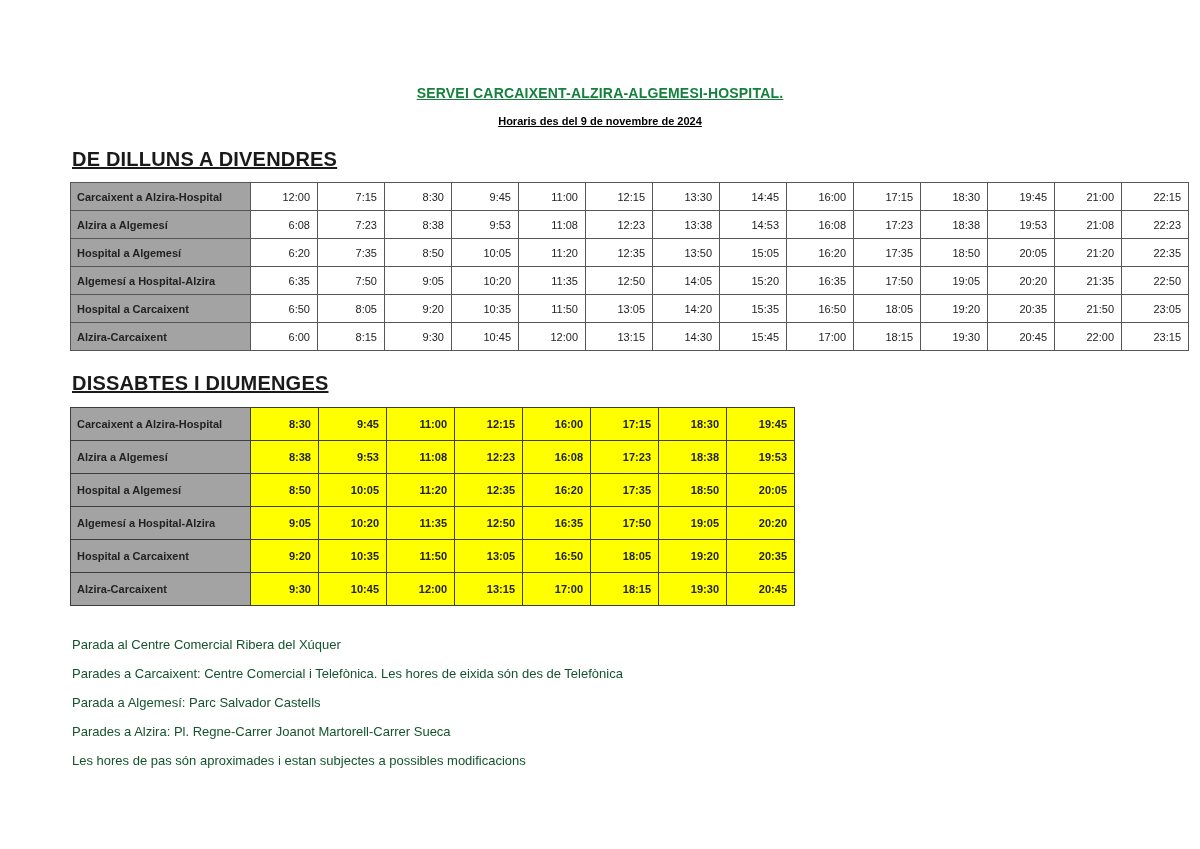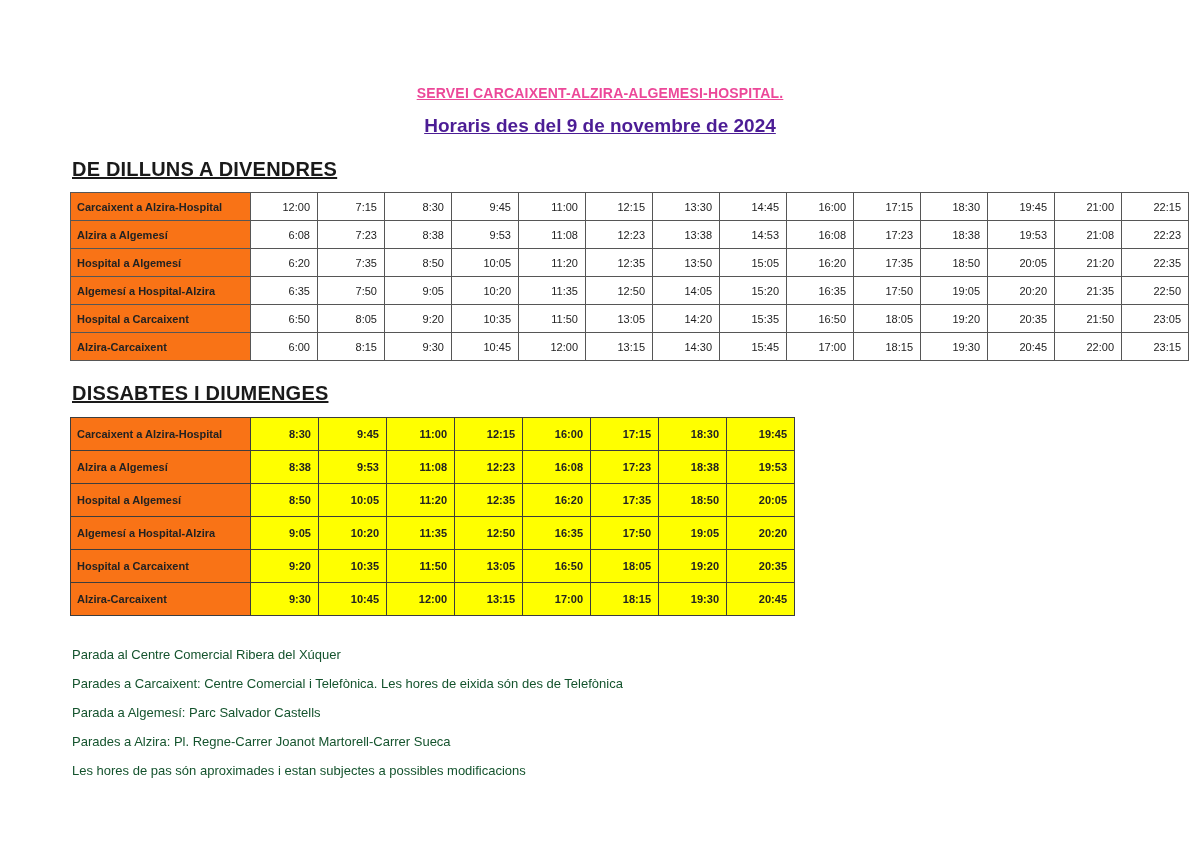--- a/index.html
+++ b/index.html
@@ -10,27 +10,27 @@
     color: #1c1c1c;
     overflow: hidden;
   }
   .doc { position: relative; width: 1200px; height: 849px; }
 
   .title-block { padding-top: 85px; text-align: center; }
   .doc-title {
     font-size: 14px; font-weight: bold;
     text-decoration: underline;
     letter-spacing: 0.2px;
-    color: #ec4899;
+    color: #15803d;
   }
   .doc-subtitle {
     margin-top: 14px;
-    font-size: 19px; font-weight: bold;
+    font-size: 11px; font-weight: bold;
     text-decoration: underline;
-    color: #4c1d95;
+    color: #000000;
   }
 
   .section-heading {
     margin: 21px 0 0 72px;
     font-size: 20px; font-weight: bold;
     text-decoration: underline;
     letter-spacing: 0.2px;
     color: #1a1a1a;
   }
 
@@ -44,21 +44,21 @@
     border: 1px solid #565656;
     font-size: 11px;
     white-space: nowrap;
     overflow: hidden;
     color: #222222;
   }
   table.schedule td.label {
     width: 180px;
     font-weight: bold;
     padding-left: 6px;
-    background: #f97316;
+    background: #a3a3a3;
   }
   table.schedule td.time {
     text-align: right;
     padding-right: 7px;
   }
   #weekday-table tr { height: 28px; }
   #weekday-table td.time { width: 67px; }
   #weekend-table tr { height: 33px; }
   #weekend-table td.time {
     width: 68px;

